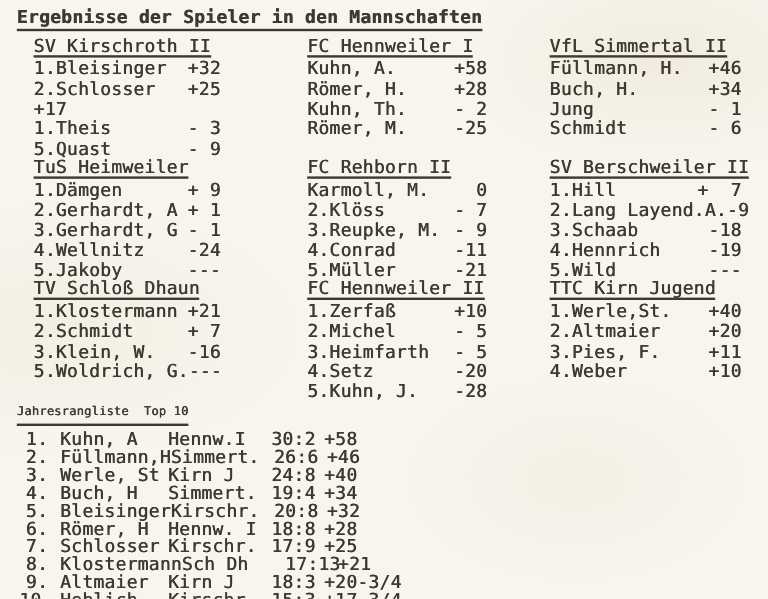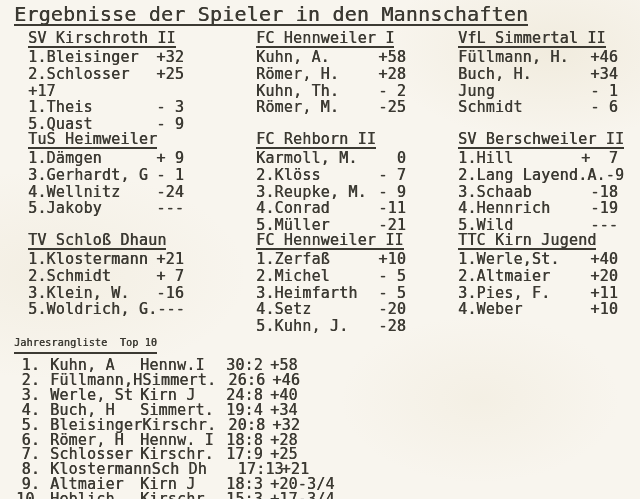--- a/index.html
+++ b/index.html
@@ -12,21 +12,21 @@
       radial-gradient(280px 150px at 8% 55%, rgba(213,198,158,.14), transparent 70%),
       radial-gradient(200px 120px at 75% 80%, rgba(213,198,158,.12), transparent 70%),
       #f8f5ee;
     font-size:15px;letter-spacing:.2px;
     text-shadow:.4px 0 0 currentColor;
     -webkit-font-smoothing:antialiased;
   }
   .title{
     display:inline-block;margin:6px 0 0 14px;
     border-bottom:2px solid currentColor;padding-bottom:1px;
-    white-space:pre;line-height:17px;font-weight:normal;font-size:20px;
+    white-space:pre;line-height:17px;font-weight:bold;font-size:15px;
   }
   .teams-grid{
     display:grid;grid-template-columns:228px 202px 1fr;
     grid-auto-rows:101px;padding-left:28px;margin-top:3px;
   }
   .team{overflow:visible;}
   .team-name{
     display:inline-block;border-bottom:2px solid currentColor;
     padding-bottom:0;line-height:16px;white-space:pre;
   }
@@ -136,20 +136,24 @@
   </section>
 
   <section class="team">
     <div class="team-name">TuS Heimweiler</div>
     <div class="players">
   <div class="player-row">
     <span class="p-name">1.Dämgen</span>
     <span class="p-score">+ 9</span>
   </div>
 
+  <div class="player-row">
+    <span class="p-name">2.Gerhardt, A</span>
+    <span class="p-score">+ 1</span>
+  </div>
 
   <div class="player-row">
     <span class="p-name">3.Gerhardt, G</span>
     <span class="p-score">- 1</span>
   </div>
 
   <div class="player-row">
     <span class="p-name">4.Wellnitz</span>
     <span class="p-score">-24</span>
   </div>

